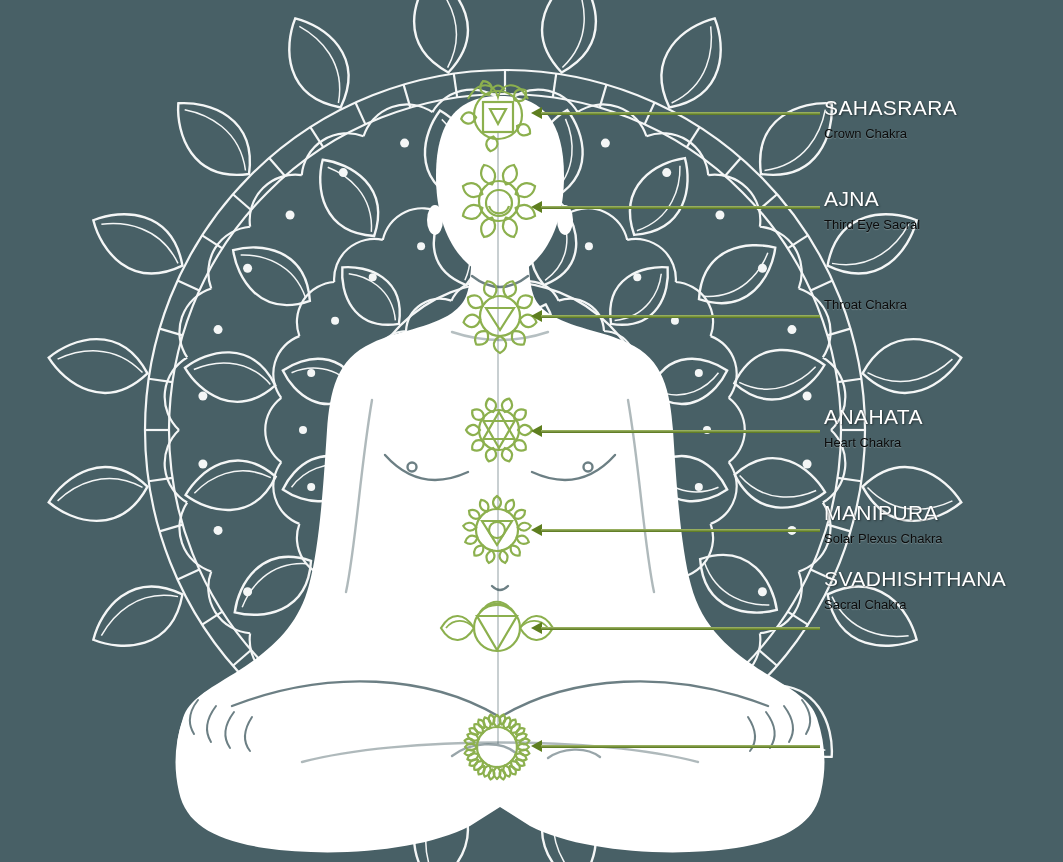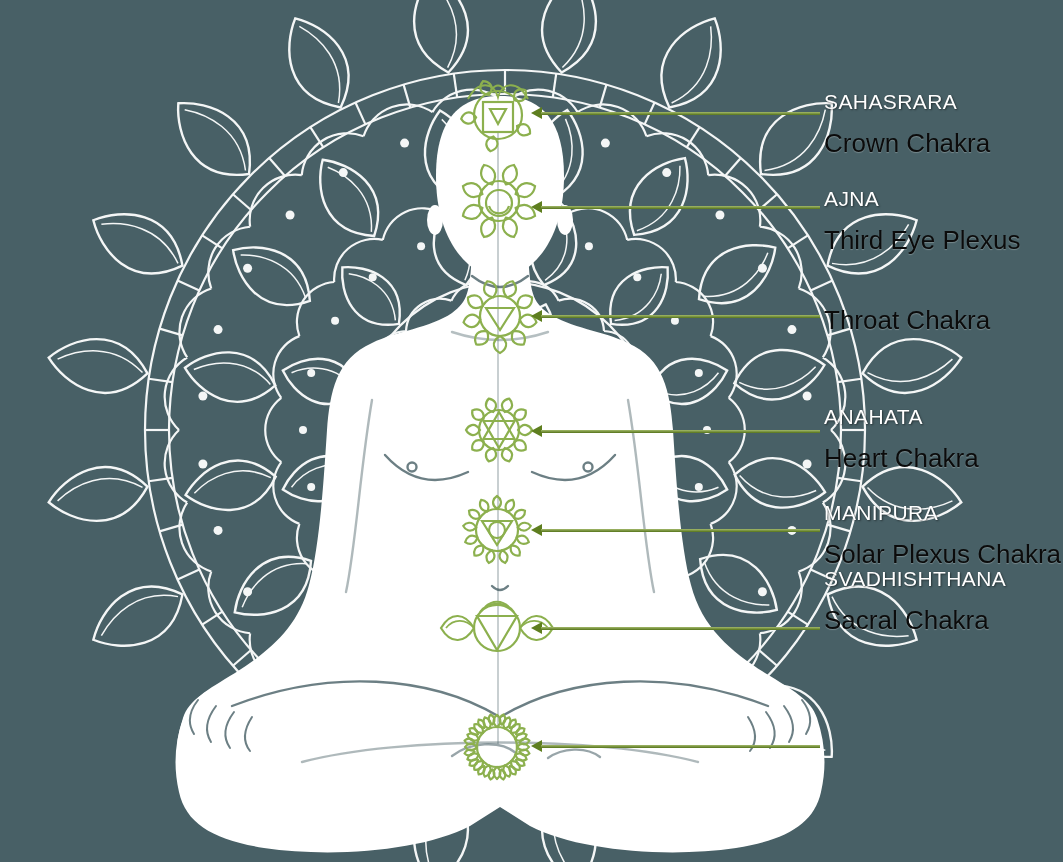--- a/index.html
+++ b/index.html
@@ -11,21 +11,21 @@
   svg{display:block;}
   .layer{position:absolute;left:0;top:0;}
   
   .chakra-label{position:absolute;left:824px;width:235px;}
   .chakra-label .title{
     color:var(--title,#FFFFFF);font-size:21px;letter-spacing:.4px;line-height:24px;
     text-shadow:1px 1px 2px rgba(0,0,0,.45), 0 0 1px rgba(0,0,0,.3);
     white-space:nowrap;
   }
   .chakra-label .subtitle{
-    color:var(--subtitle,#0B0B0B);font-size:26px;line-height:22px;margin-top:18px;
+    color:var(--subtitle,#0B0B0B);font-size:13px;line-height:22px;margin-top:3px;
     text-shadow:0 1px 1px rgba(255,255,255,.25);
     white-space:nowrap;
   }
   
   .arrow{position:absolute;left:532px;width:288px;height:0;}
   .arrow .shaft{
     position:absolute;left:9px;right:0;top:-1.5px;height:3px;
     background:linear-gradient(#A3B96B,#55731A);
   }
   .arrow .head{
@@ -893,27 +893,27 @@
     </div>
   <div class="arrow" style="top:628px">
       <span class="head"></span>
       <span class="shaft"></span>
     </div>
   <div class="arrow" style="top:746px">
       <span class="head"></span>
       <span class="shaft"></span>
     </div>
 
-  <div class="chakra-label" style="top:90px">
+  <div class="chakra-label" style="top:96px">
     <div class="title">SAHASRARA</div>
     <div class="subtitle">Crown Chakra</div>
   </div>
   <div class="chakra-label" style="top:187px">
     <div class="title">AJNA</div>
-    <div class="subtitle">Third Eye Plexus</div>
+    <div class="subtitle">Third Eye Sacral</div>
   </div>
   <div class="chakra-label" style="top:291px">
     <div class="subtitle">Throat Chakra</div>
   </div>
   <div class="chakra-label" style="top:405px">
     <div class="title">ANAHATA</div>
     <div class="subtitle">Heart Chakra</div>
   </div>
   <div class="chakra-label" style="top:501px">
     <div class="title">MANIPURA</div>

